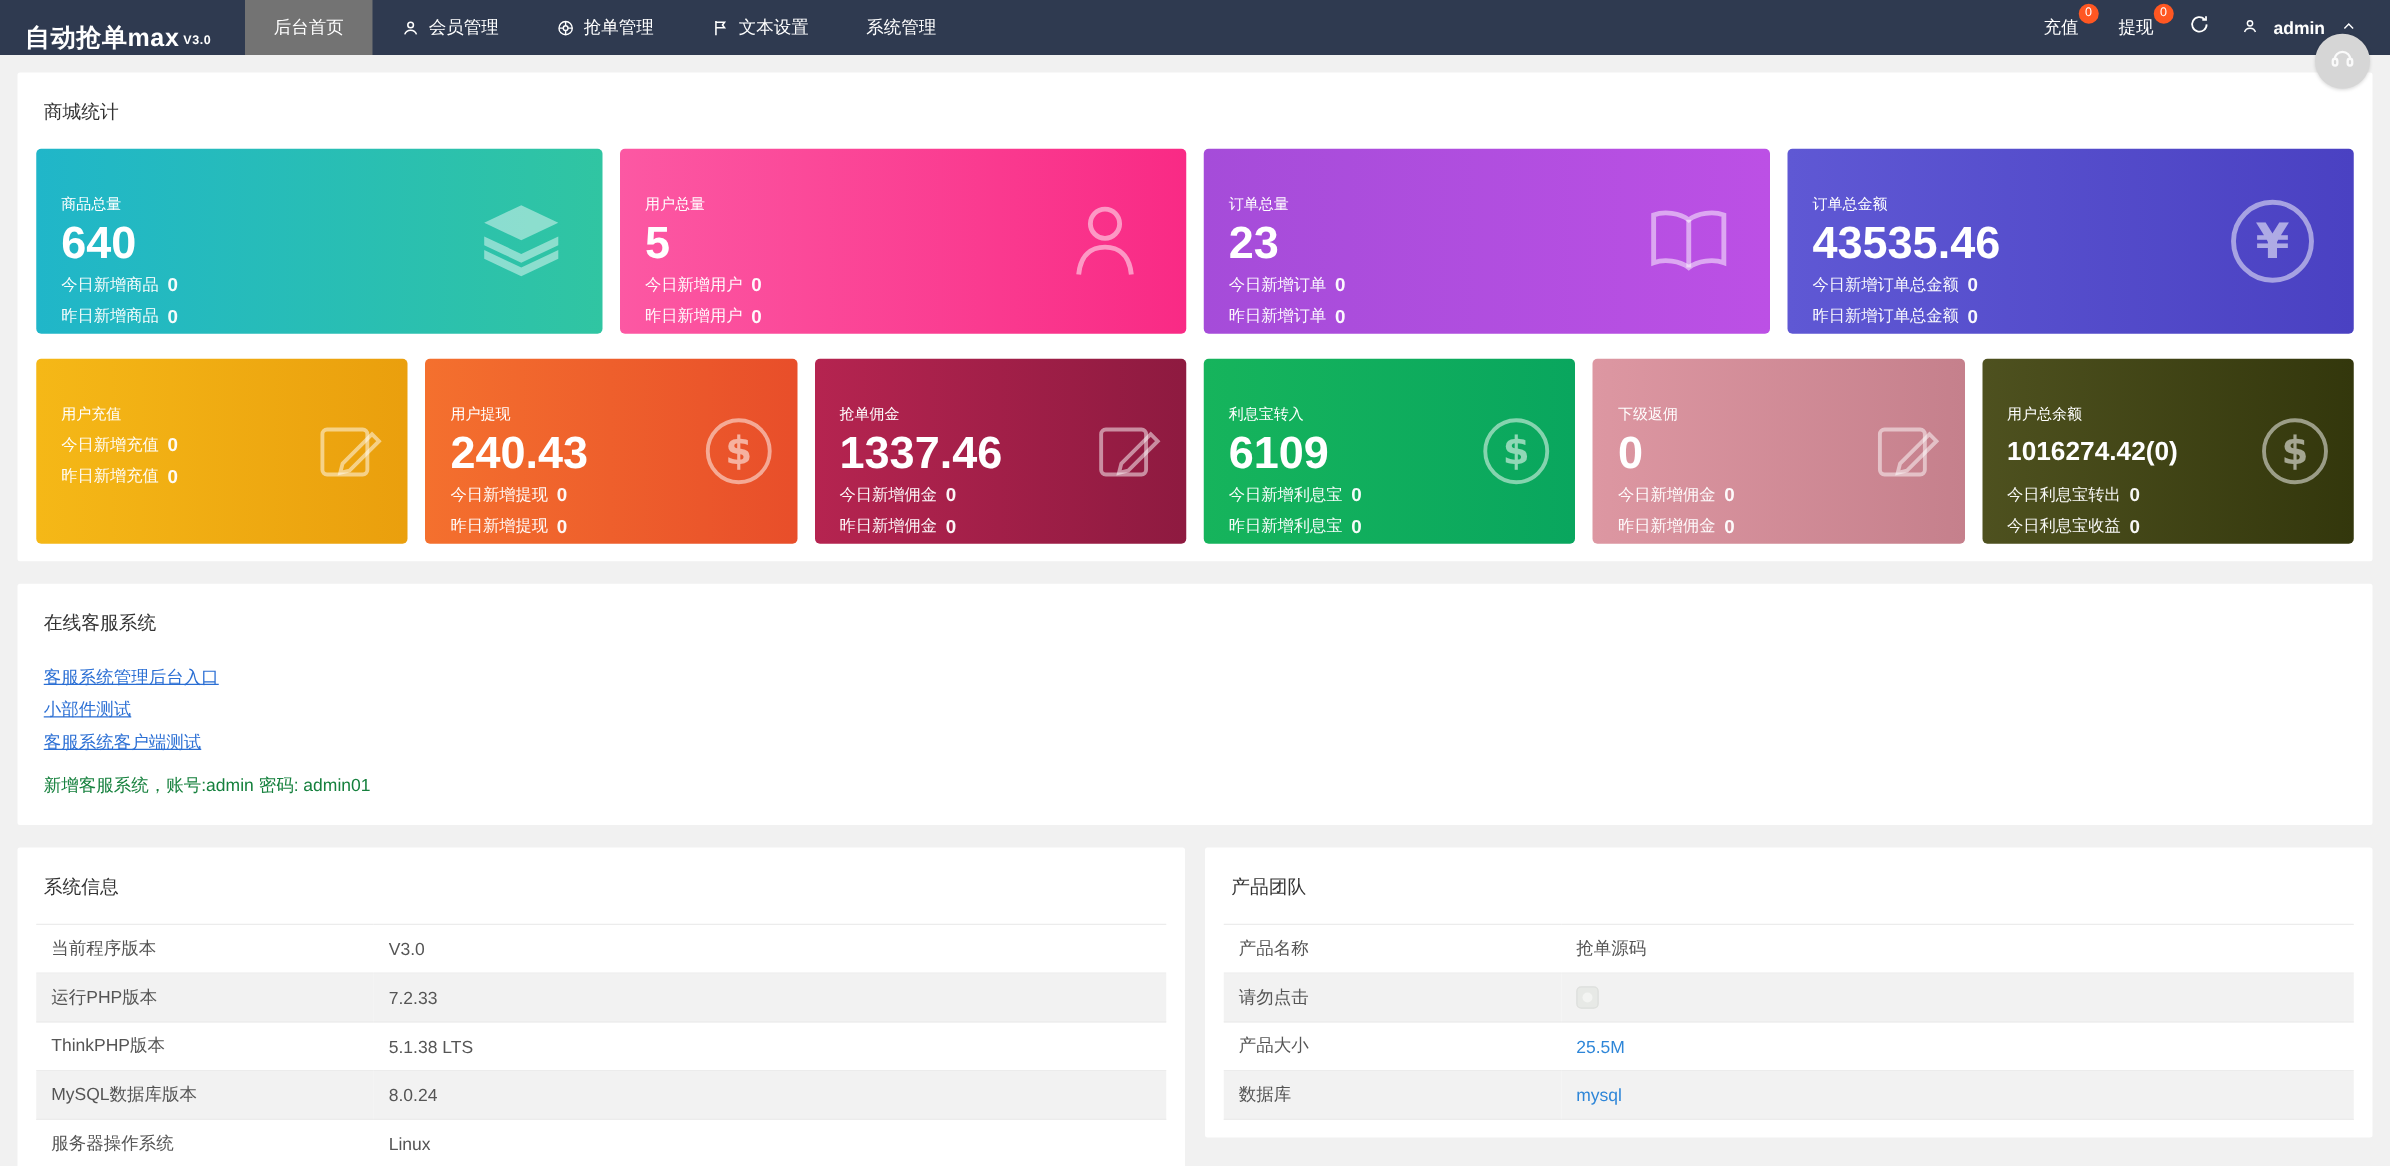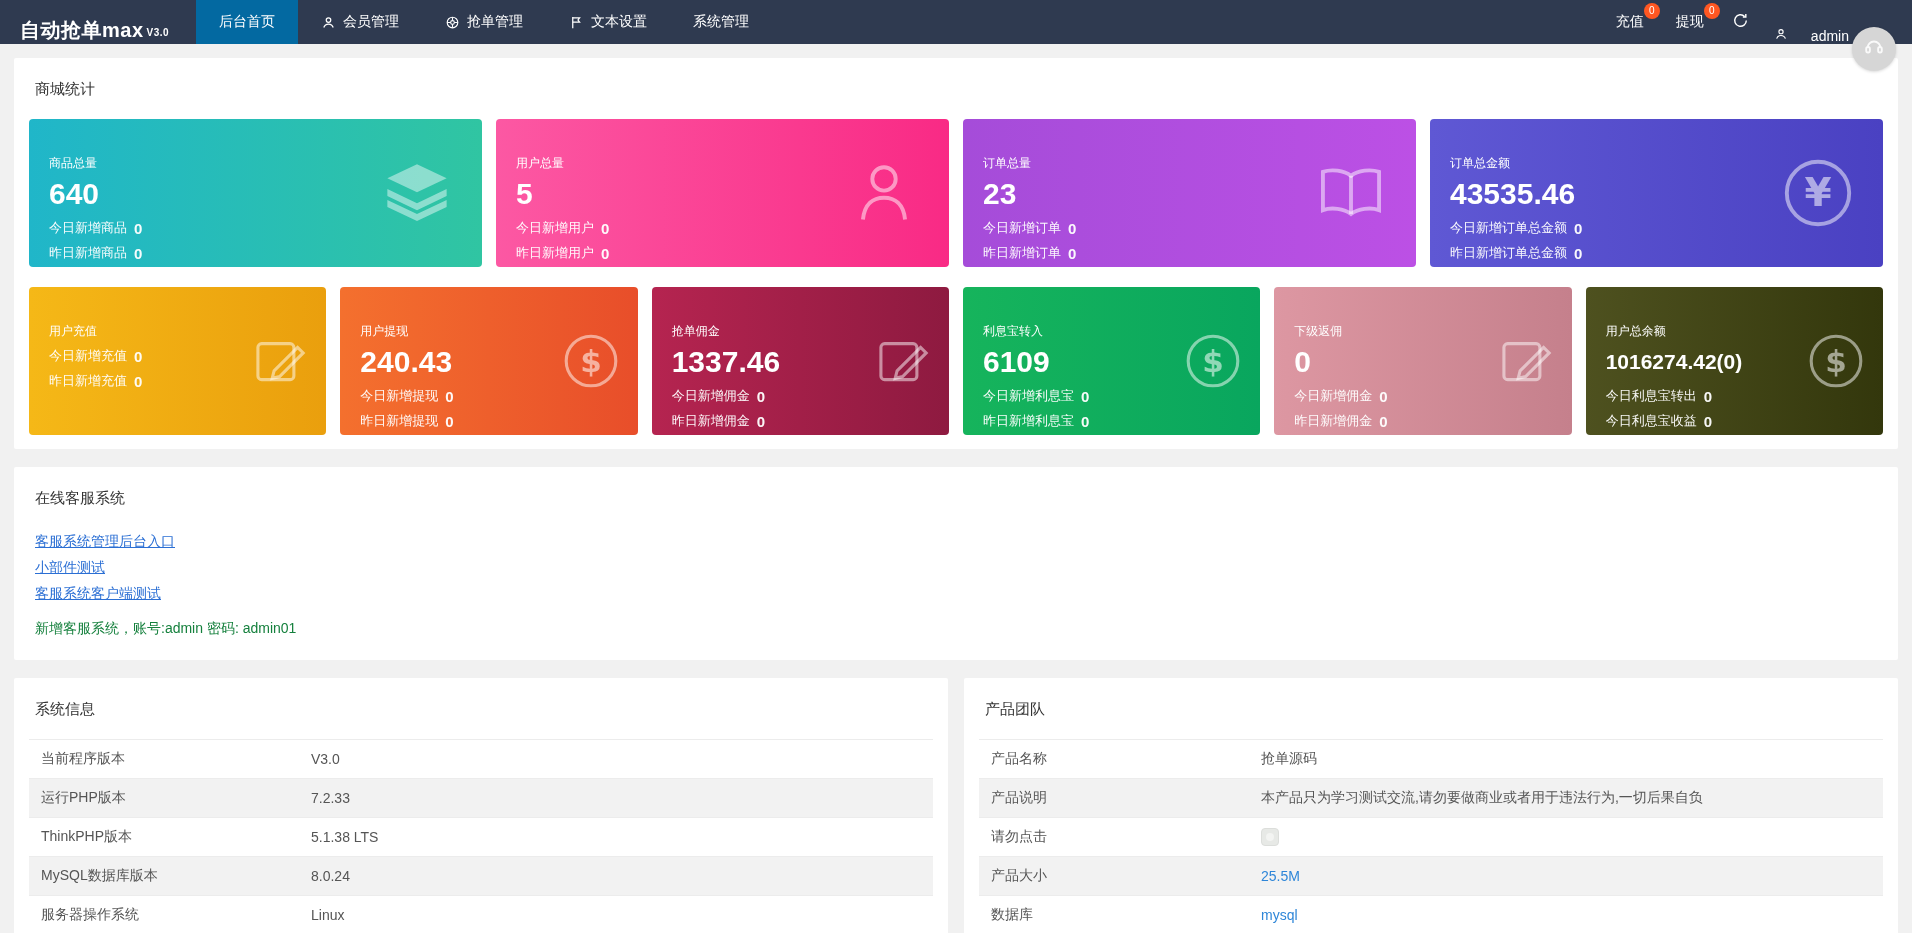--- a/index.html
+++ b/index.html
@@ -27,43 +27,43 @@
     letter-spacing: .5px;
   }
   .logo sup { font-size: 10px; font-weight: bold; margin-left: 3px; transform: translateY(-6px); }
   .nav { display: flex; align-items: stretch; }
   .nav-item {
     display: flex; align-items: center; gap: 7px;
     padding: 0 23px;
     font-size: 14px; color: #fff;
     text-decoration: none; cursor: pointer;
   }
-  .nav-item.active { background: #0369a1; }
+  .nav-item.active { background: #737373; }
   .nav-item svg { width: 15px; height: 15px; display:block; }
   .topbar-right { margin-left: auto; display: flex; align-items: stretch; padding-right: 14px; }
   .top-link {
     position: relative;
     display: flex; align-items: center;
     height: 44px; padding: 11px 16px;
     color: #fff; font-size: 14px; text-decoration: none; cursor: pointer;
   }
   .badge {
     position: absolute; top: 3px; right: 0px;
     background: #ff5722; color: #fff;
     font-style: normal; font-size: 10px;
     min-width: 16px; height: 16px; line-height: 16px;
     border-radius: 8px; text-align: center; padding: 0 4px;
   }
   .icon-btn {
     width: 42px; display: flex; align-items: center; justify-content: center; cursor: pointer;
   }
   .icon-btn svg { width: 17px; height: 17px; }
   .admin-menu {
-    display: flex; align-items: flex-end; gap: 23px;
-    padding: 0 12px; font-size: 14px; cursor: pointer;
+    display: flex; align-items: center; gap: 12px;
+    padding: 0 12px; font-size: 14px; cursor: pointer; font-weight: bold;
   }
   .admin-menu svg { width: 14px; height: 14px; }
   .float-widget {
     position: absolute; top: 27px; right: 16px;
     width: 44px; height: 44px; border-radius: 50%;
     background: #d6d6d6;
     display: flex; align-items: center; justify-content: center;
     z-index: 20; cursor: pointer;
     box-shadow: 0 1px 3px rgba(0,0,0,.15);
   }
@@ -74,21 +74,21 @@
   .panel-title { font-size: 15px; color: #333; margin: 8px 0 20px 6px; }
   .cards-row { display: flex; gap: 14px; }
   .cards-row + .cards-row { margin-top: 20px; }
   .card {
     flex: 1; height: 148px;
     border-radius: 4px; color: #fff;
     position: relative; overflow: hidden;
     padding: 16px 20px;
   }
   .card-title { font-size: 12px; margin-top: 20px; }
-  .card-value { font-size: 30px; font-weight: 700; height: 36px; display: flex; align-items: center; margin: 4px 0 6px; }
+  .card-value { font-size: 36px; font-weight: 700; height: 36px; display: flex; align-items: center; margin: 4px 0 6px; }
   .card-value.sm { font-size: 21px; }
   .card-sub { font-size: 13px; display: flex; align-items: center; margin-top: 7px; opacity: .96; }
   .card-sub b { font-size: 15px; font-weight: 700; margin-left: 7px; }
   .card-icon { position: absolute; right: 26px; top: 50%; transform: translateY(-50%); width: 78px; height: 78px; }
   .row-small .card-icon { width: 62px; height: 62px; right: 16px; }
   .g0 { background: linear-gradient(to right, #20b6c9, #30c5a2); }
   .g1 { background: linear-gradient(to right, #fc58a3, #f92a85); }
   .g2 { background: linear-gradient(to right, #a54cd9, #bc50e5); }
   .g3 { background: linear-gradient(to right, #5f58d4, #4a41c2); }
   .g4 { background: linear-gradient(to right, #f5b817, #ea9f0d); }
@@ -435,24 +435,20 @@
 
     <section class="panel">
       <div class="panel-title">产品团队</div>
       <table class="info-table">
         <tbody>
           <tr>
             <td class="label">产品名称</td>
             <td>抢单源码</td>
           </tr>
           <tr>
-            <td class="label">产品说明</td>
-            <td>本产品只为学习测试交流,请勿要做商业或者用于违法行为,一切后果自负</td>
-          </tr>
-          <tr>
             <td class="label">请勿点击</td>
             <td><span class="mini-icon"></span></td>
           </tr>
           <tr>
             <td class="label">产品大小</td>
             <td><a class="table-link">25.5M</a></td>
           </tr>
           <tr>
             <td class="label">数据库</td>
             <td><a class="table-link">mysql</a></td>

